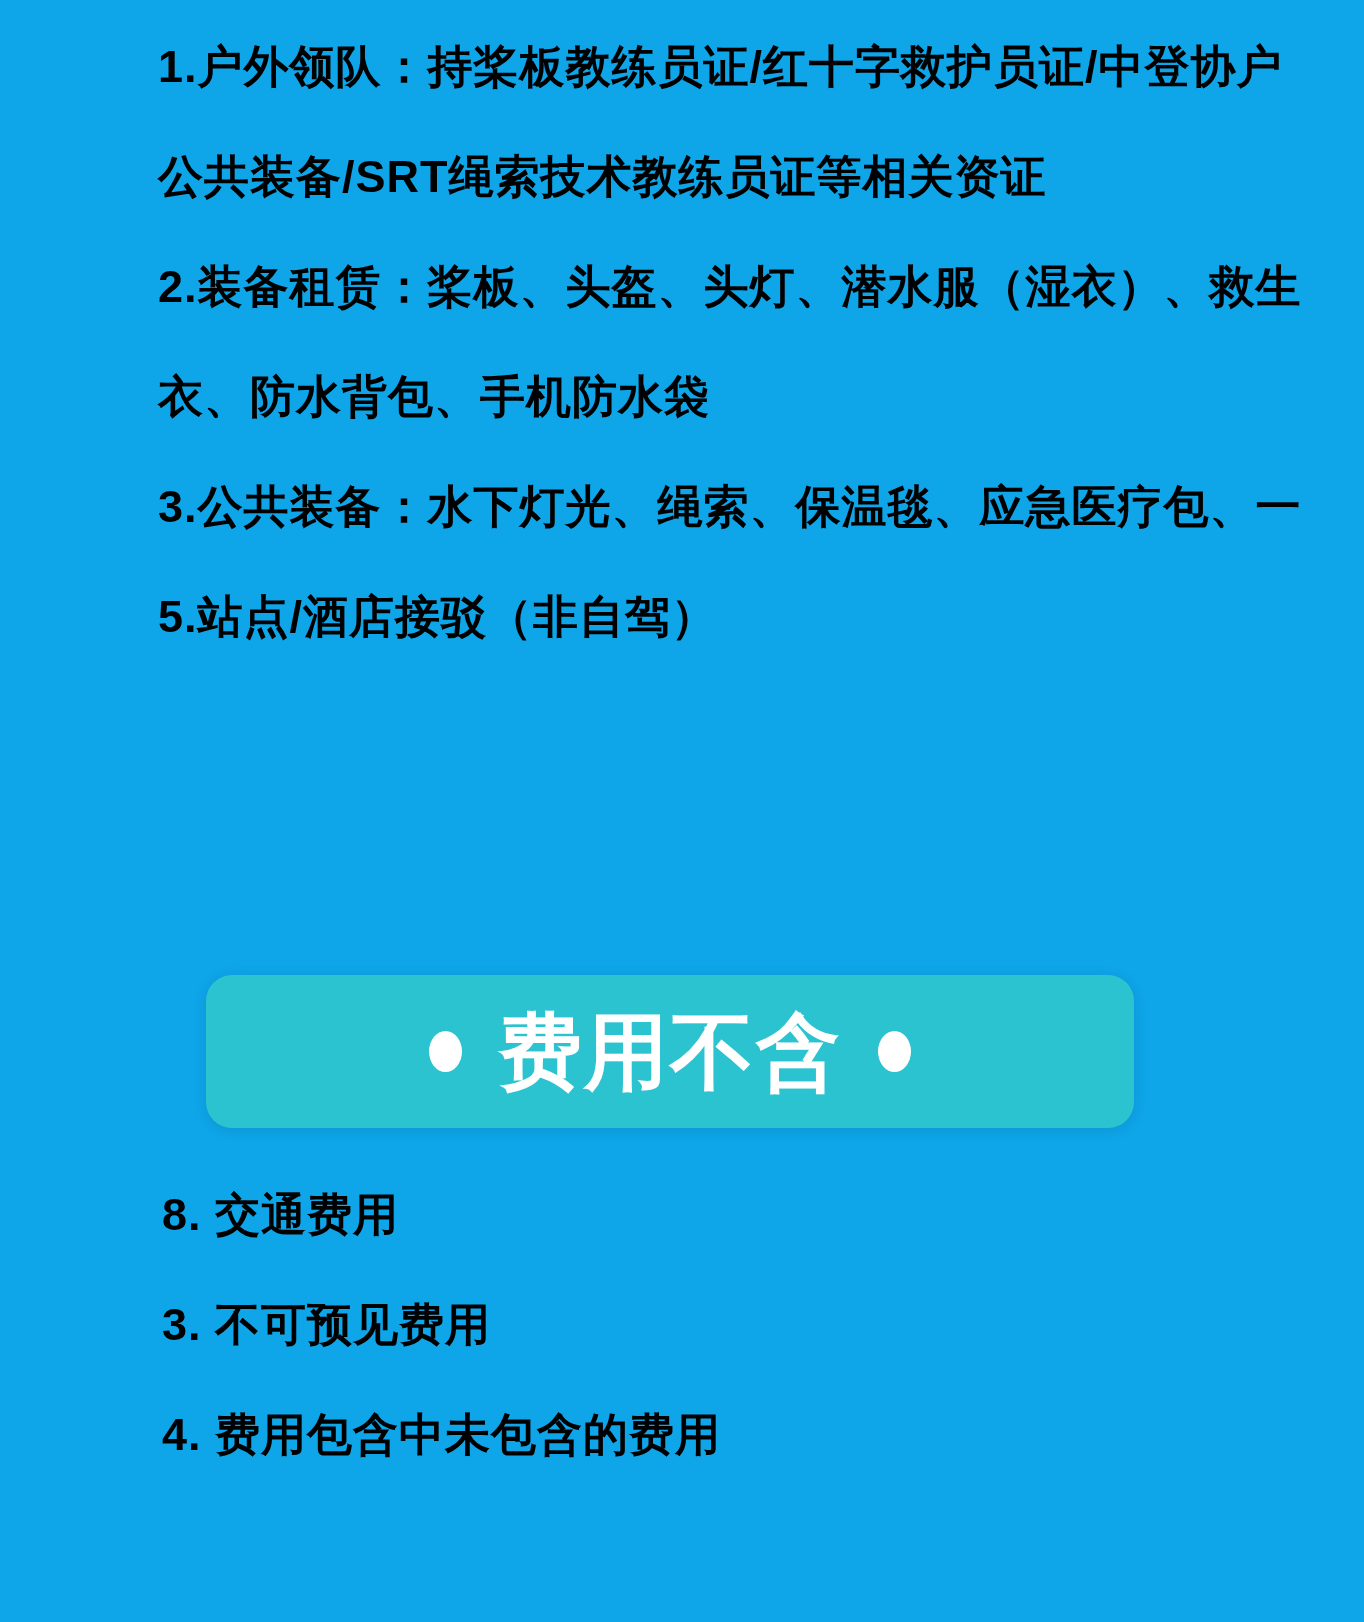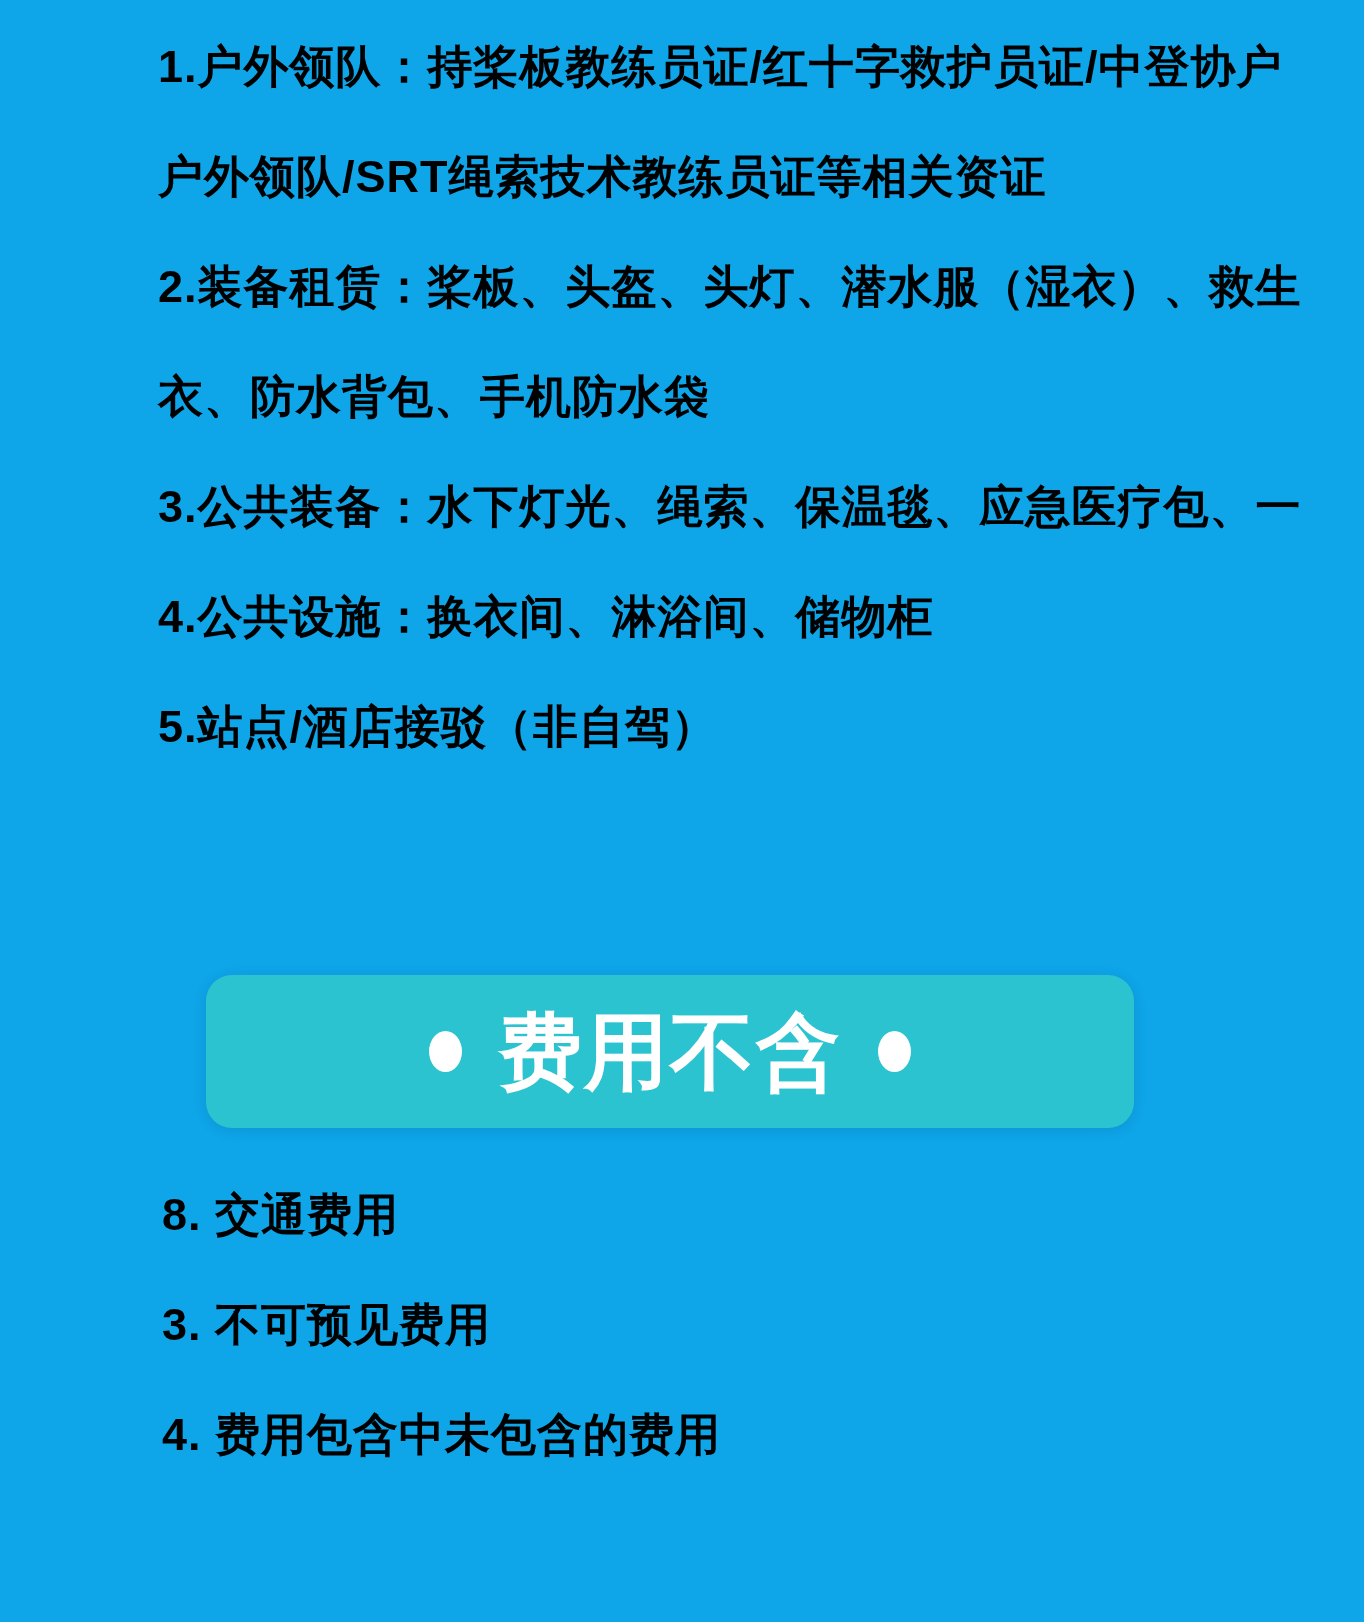--- a/index.html
+++ b/index.html
@@ -61,25 +61,24 @@
     white-space: nowrap;
   }
 </style>
 </head>
 <body>
 
 <main class="page" style="background: #0ea5e9; color: rgb(0, 0, 0);">
 
   <section class="list list-top">
     <div class="txt-line">1.户外领队：持桨板教练员证/红十字救护员证/中登协户</div>
-    <div class="txt-line">户外领队/SRT绳索技术教练员证等相关资证</div>
+    <div class="txt-line">公共装备/SRT绳索技术教练员证等相关资证</div>
     <div class="txt-line">2.装备租赁：桨板、头盔、头灯、潜水服（湿衣）、救生</div>
     <div class="txt-line">衣、防水背包、手机防水袋</div>
     <div class="txt-line">3.公共装备：水下灯光、绳索、保温毯、应急医疗包、一</div>
-    <div class="txt-line">4.公共设施：换衣间、淋浴间、储物柜</div>
     <div class="txt-line">5.站点/酒店接驳（非自驾）</div>
   </section>
 
   <div class="banner" style="background: rgb(44, 195, 208); color: rgb(255, 255, 255); gap: 36px;">
     <span class="dot"></span>
     <h1 class="banner-title">费用不含</h1>
     <span class="dot"></span>
   </div>
 
   <section class="list list-bottom">

